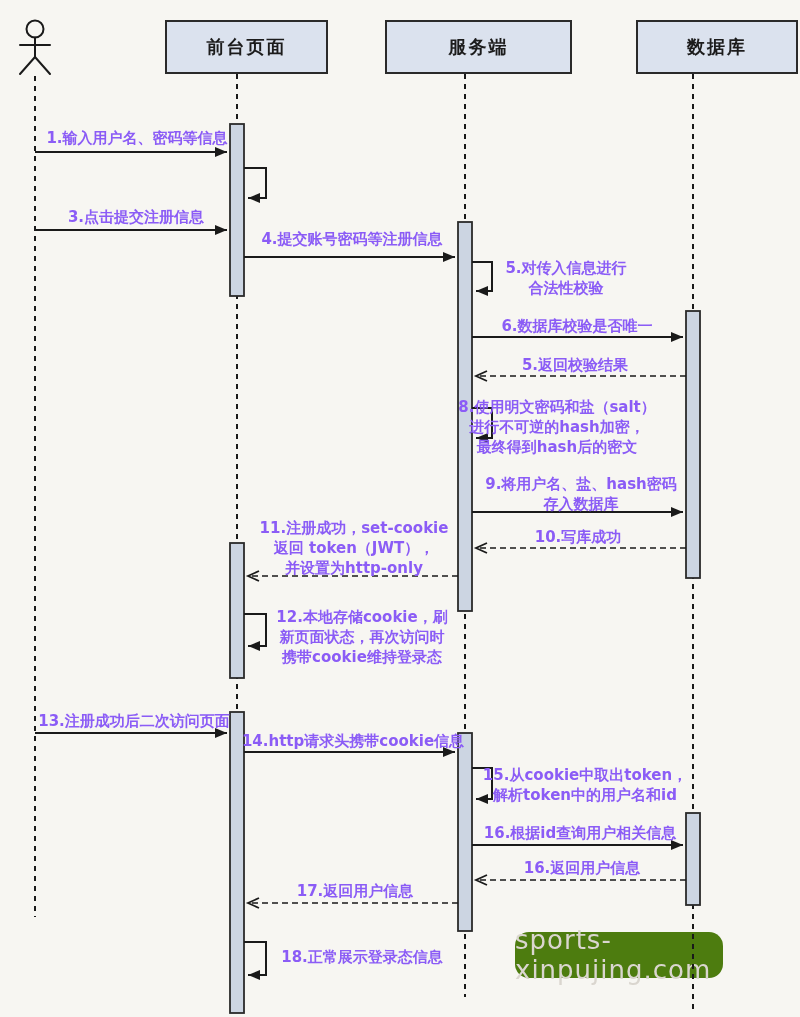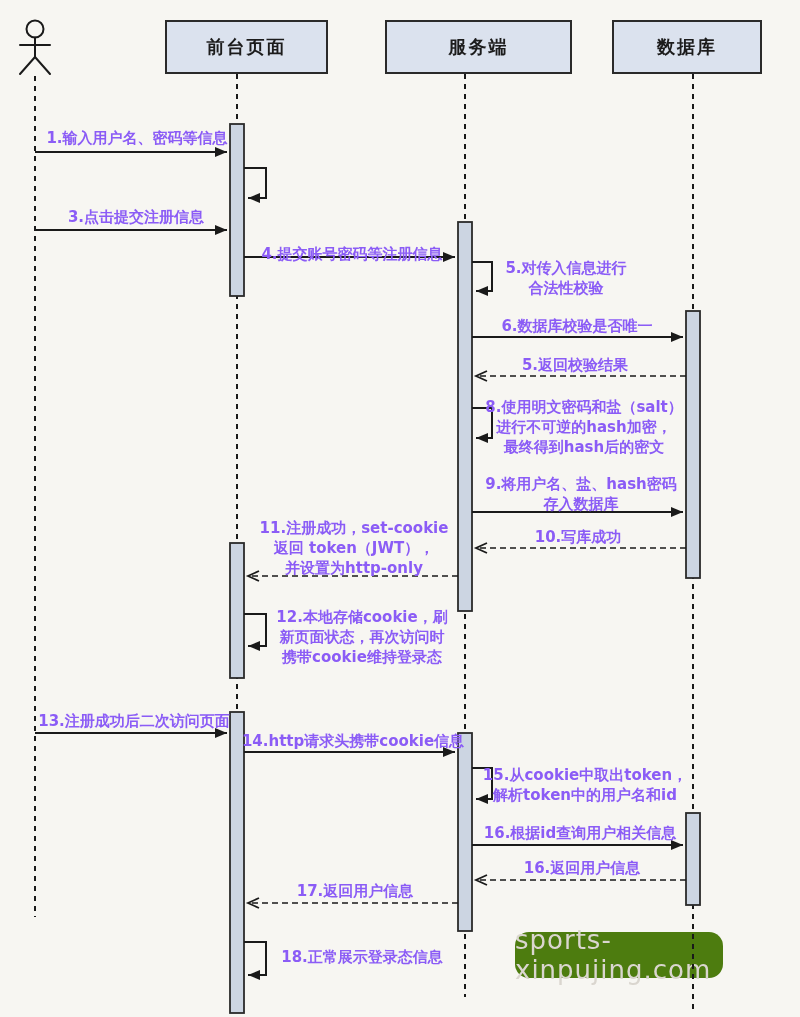--- a/index.html
+++ b/index.html
@@ -84,32 +84,32 @@
       <path class="msg-line" d="M244,942 H266 V975 L248,975" marker-end="url(#ah)"></path>
     </g>
   </svg>
 
   <div class="pbox" style="left:155px;top:20px;width:163px;margin-left:10px;">
     <span>前台页面</span>
   </div>
   <div class="pbox" style="left:385px;top:20px;width:187px;">
     <span>服务端</span>
   </div>
-  <div class="pbox" style="left:612px;top:20px;width:150px;">
+  <div class="pbox" style="left:636px;top:20px;width:162px;">
     <span>数据库</span>
   </div>
 
   <div class="msg" style="left:137px;top:128px;">1.输入用户名、密码等信息</div>
   <div class="msg" style="left:136px;top:207px;">3.点击提交注册信息</div>
-  <div class="msg" style="left:352px;top:244px;">4.提交账号密码等注册信息</div>
+  <div class="msg" style="left:352px;top:229px;">4.提交账号密码等注册信息</div>
   <div class="msg" style="left:566px;top:258px;">5.对传入信息进行
 合法性校验</div>
   <div class="msg" style="left:577px;top:316px;">6.数据库校验是否唯一</div>
   <div class="msg" style="left:575px;top:355px;">5.返回校验结果</div>
-  <div class="msg" style="left:584px;top:397px;">8.使用明文密码和盐（salt）
+  <div class="msg" style="left:557px;top:397px;">8.使用明文密码和盐（salt）
 进行不可逆的hash加密，
 最终得到hash后的密文</div>
   <div class="msg" style="left:581px;top:474px;">9.将用户名、盐、hash密码
 存入数据库</div>
   <div class="msg" style="left:578px;top:527px;">10.写库成功</div>
   <div class="msg" style="left:354px;top:518px;">11.注册成功，set-cookie
 返回 token（JWT），
 并设置为http-only</div>
   <div class="msg" style="left:362px;top:607px;">12.本地存储cookie，刷
 新页面状态，再次访问时

